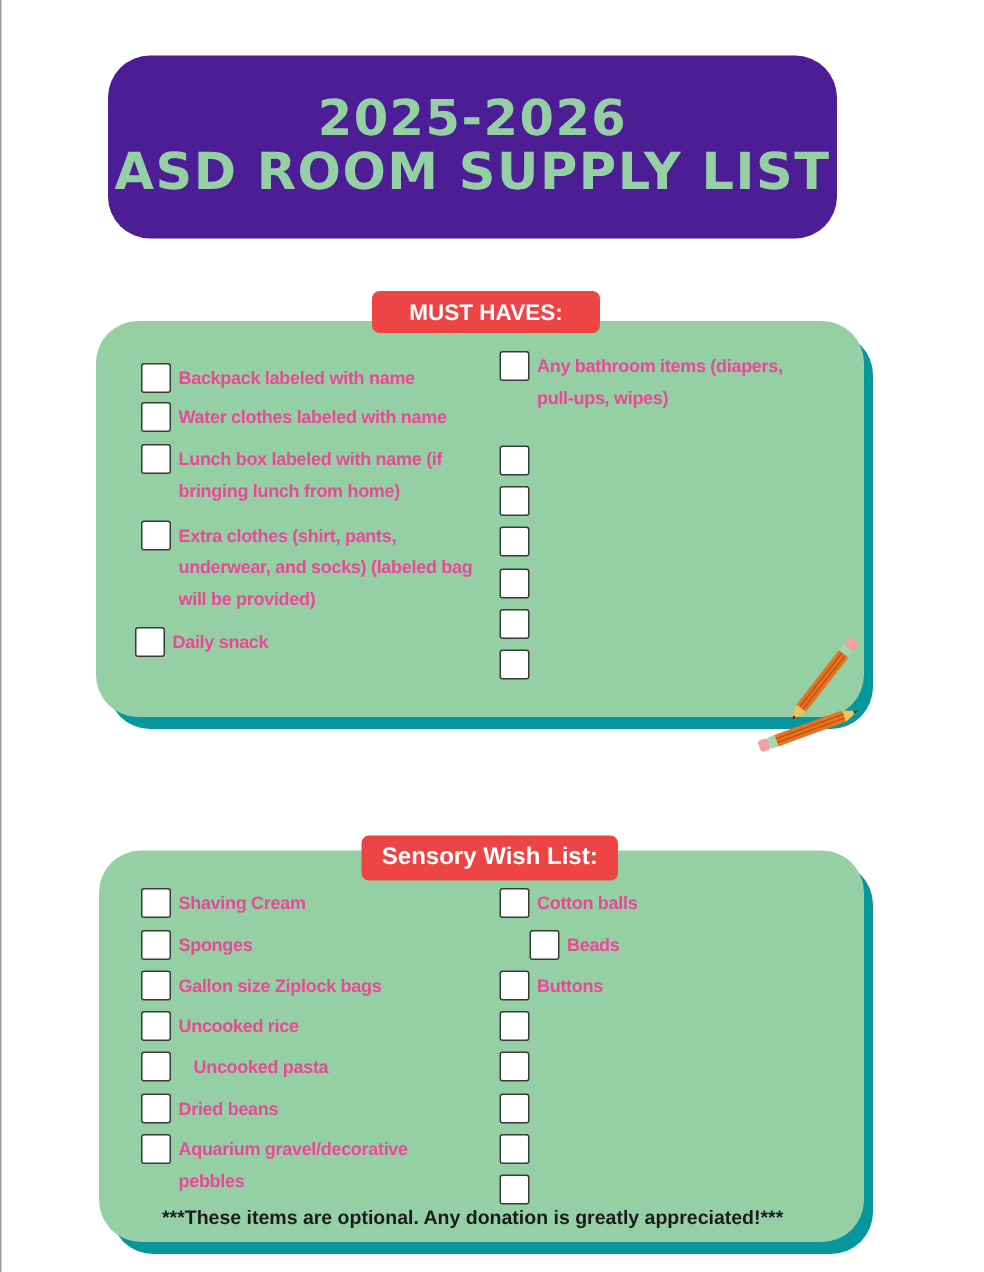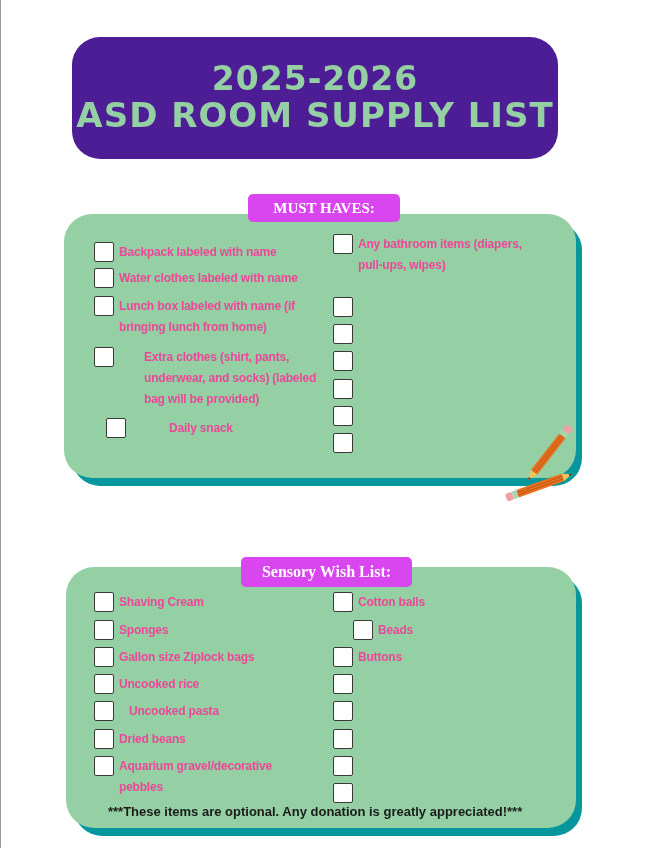--- a/index.html
+++ b/index.html
@@ -20,22 +20,22 @@
     letter-spacing:1px; line-height:1.1; white-space:nowrap;
   }
   .title-line.l1 { font-size:33px; }
   .title-line.l2 { font-size:34px; }
 
   .card-shadow { position:absolute; background:#05979c; border-radius:28px; }
   .card {
     position:absolute; background:#94d0a4; border-radius:28px;
   }
   .section-tab {
-    position:absolute; background:#d946ef; color:#ffffff; border-radius:5px;
-    font-family:Liberation Serif, serif; font-weight:bold;
+    position:absolute; background:#ef4444; color:#ffffff; border-radius:5px;
+    font-family:Liberation Sans, sans-serif; font-weight:bold;
     display:flex; align-items:center; justify-content:center;
   }
 
   .item { position:absolute; display:flex; align-items:flex-start; }
   .cb {
     width:20px; height:20px; background:#ffffff; border:1px solid #3a3a3a;
     border-radius:2px; flex:0 0 auto; box-sizing:border-box;
   }
   .lbl {
     margin-left:5px; font-family:"Liberation Sans", sans-serif; font-weight:bold;
@@ -68,25 +68,25 @@
   <span class="lbl">Backpack labeled with name</span>
 </div>
 <div class="item" style="left:94px; top:268px; width:230px;">
   <div class="cb"></div>
   <span class="lbl">Water clothes labeled with name</span>
 </div>
 <div class="item" style="left:94px; top:296px; width:230px;">
   <div class="cb"></div>
   <span class="lbl">Lunch box labeled with name (if bringing lunch from home)</span>
 </div>
-<div class="item" style="left:94px; top:347px; width:230px;gap:25px;">
+<div class="item" style="left:94px; top:347px; width:230px;">
   <div class="cb"></div>
   <span class="lbl">Extra clothes (shirt, pants, underwear, and socks) (labeled bag will be provided)</span>
 </div>
-<div class="item" style="left:106px; top:418px; width:230px;gap:38px;">
+<div class="item" style="left:90px; top:418px; width:230px;">
   <div class="cb"></div>
   <span class="lbl">Daily snack</span>
 </div>
 
 <div class="item" style="left:333px; top:234px; width:215px;">
   <div class="cb"></div>
   <span class="lbl">Any bathroom items (diapers, pull-ups, wipes)</span>
 </div>
 <div class="item" style="left:333px; top:297px;">
   <div class="cb"></div>

